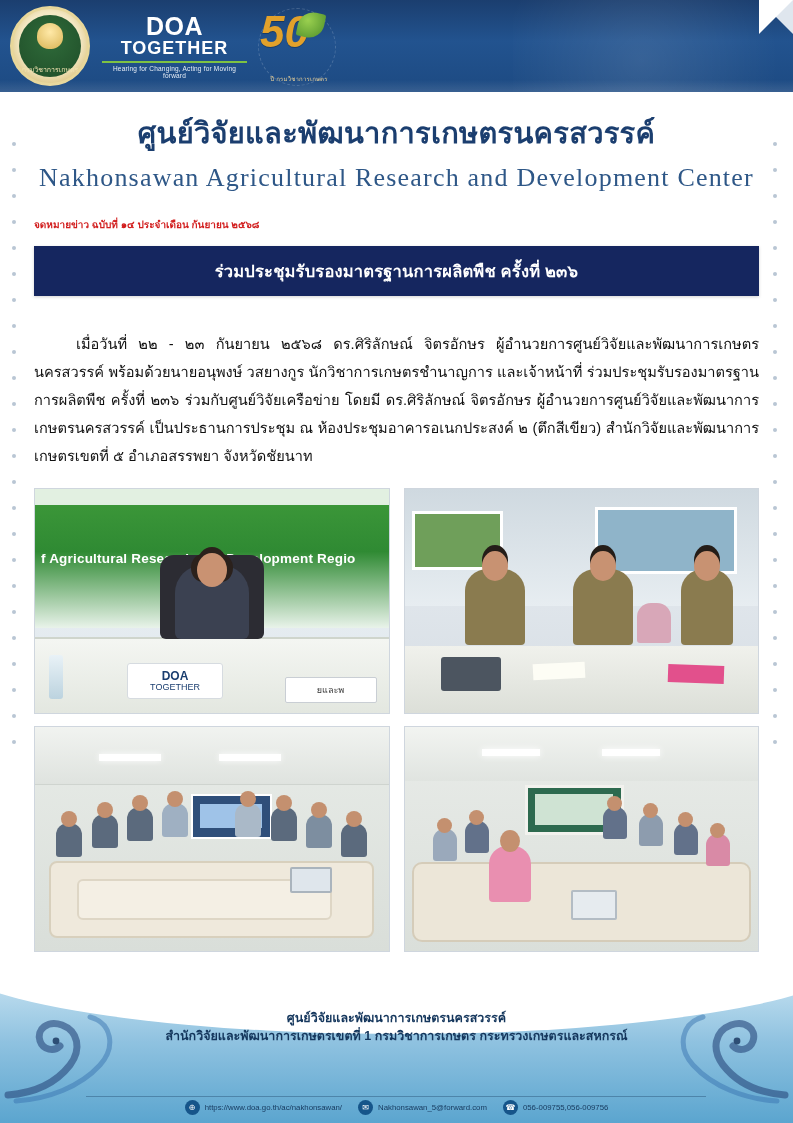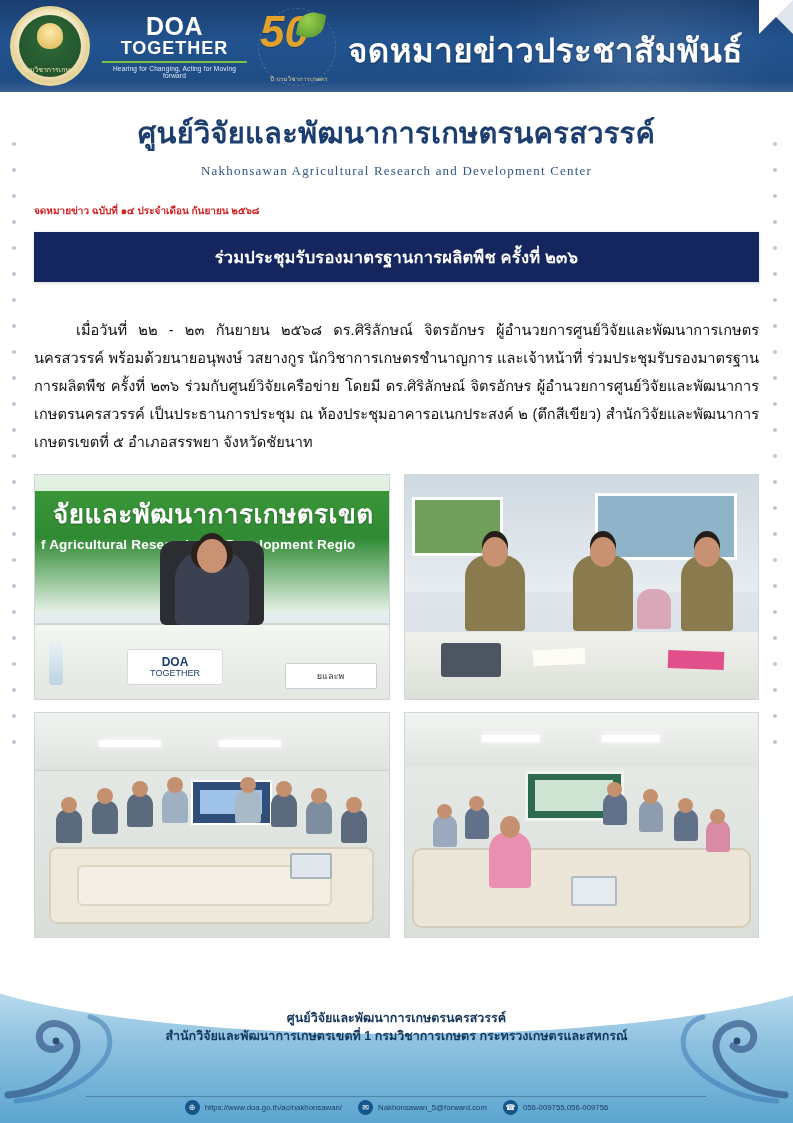--- a/index.html
+++ b/index.html
@@ -119,21 +119,21 @@
     z-index:6;
   }
 
   
   .head-wrap{ text-align:center; padding-top:18px; }
   .center-th{
     font-size:29px; color:#1b3e6f; font-weight:bold; letter-spacing:.3px;
   }
   .center-en{
     font-family:"Liberation Serif", serif;
-    font-size:13px; color:#2e5787; letter-spacing:1.2px; margin-top:7px;
+    font-size:26px; color:#2e5787; letter-spacing:1.2px; margin-top:7px;
   }
 
   .issue{
     margin:24px 0 0 34px;
     font-size:10px; color:#d21f1f; font-weight:bold;
   }
 
   
   .topic-bar{
     margin:14px 34px 0 34px;
@@ -442,21 +442,20 @@
     <div class="doa-sub">Hearing for Changing, Acting for Moving forward</div>
   </div>
 
   <div class="anniv">
     <div class="ring"></div>
     <div class="fifty">50</div>
     <div class="leaf"></div>
     <div class="thai-small">ปี กรมวิชาการเกษตร</div>
   </div>
 
-  <div class="banner-title">จดหมายข่าวประชาสัมพันธ์</div>
 </div>
 
 <div class="dots-l">
   <span></span>
     <span></span>
     <span></span>
     <span></span>
     <span></span>
     <span></span>
   <span></span>
@@ -516,21 +515,20 @@
   <span>ร่วมประชุมรับรองมาตรฐานการผลิตพืช ครั้งที่ ๒๓๖</span>
 </div>
 
 <div class="body-text">เมื่อวันที่ ๒๒ - ๒๓ กันยายน ๒๕๖๘ ดร.ศิริลักษณ์ จิตรอักษร ผู้อำนวยการศูนย์วิจัยและพัฒนาการเกษตรนครสวรรค์ พร้อมด้วยนายอนุพงษ์  วสยางกูร นักวิชาการเกษตรชำนาญการ และเจ้าหน้าที่  ร่วมประชุมรับรองมาตรฐานการผลิตพืช ครั้งที่ ๒๓๖ ร่วมกับศูนย์วิจัยเครือข่าย โดยมี ดร.ศิริลักษณ์  จิตรอักษร ผู้อำนวยการศูนย์วิจัยและพัฒนาการเกษตรนครสวรรค์  เป็นประธานการประชุม ณ ห้องประชุมอาคารอเนกประสงค์ ๒ (ตึกสีเขียว) สำนักวิจัยและพัฒนาการเกษตรเขตที่ ๕ อำเภอสรรพยา จังหวัดชัยนาท</div>
 
 <div class="photos">
 
   <div class="photo p1">
     <div class="backdrop"></div>
     <div class="bd-top"></div>
-    <div class="th-big">จัยและพัฒนาการเกษตรเขต</div>
     <div class="en-line">f Agricultural Research and Development Regio</div>
     <div class="table"></div>
     <div class="chair"></div>
     <div class="person"></div>
     <div class="head"></div>
     <div class="bottle"></div>
     <div class="doa-badge">
       <b>DOA</b>
       <i>TOGETHER</i>
     </div>

